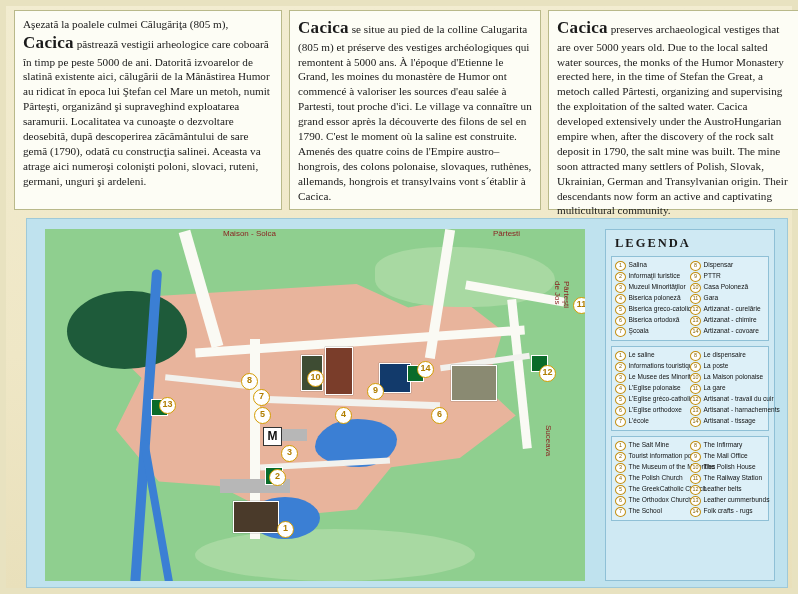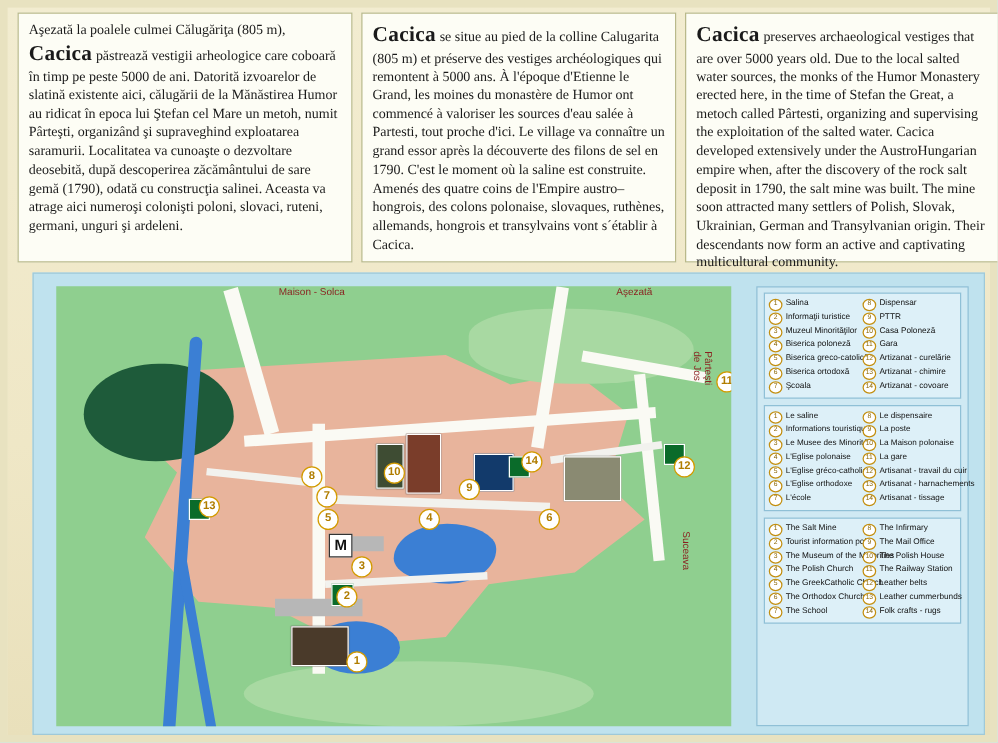--- a/index.html
+++ b/index.html
@@ -218,26 +218,27 @@
       <div class="marker" style="left:208px;top:160px;">7</div>
       <div class="marker" style="left:196px;top:144px;">8</div>
       <div class="marker" style="left:322px;top:154px;">9</div>
       <div class="marker" style="left:262px;top:141px;">10</div>
       <div class="marker" style="left:528px;top:68px;">11</div>
       <div class="marker" style="left:494px;top:136px;">12</div>
       <div class="marker" style="left:114px;top:168px;">13</div>
       <div class="marker" style="left:372px;top:132px;">14</div>
 
       <div class="labelroad" style="left:178px;top:0px;">Maison - Solca</div>
-      <div class="labelroad" style="left:448px;top:0px;">Aşezată</div>
+      <div class="labelroad" style="left:448px;top:0px;">Pârtesti</div>
       <div class="labelroad vert" style="left:526px;top:52px;">Pârteşti de Jos</div>
       <div class="labelroad vert" style="left:508px;top:196px;">Suceava</div>
     </div>
 
     <div class="legend">
+      <h3>LEGENDA</h3>
 
       <div class="legbox b1">
         <div class="legcols">
           <div class="legcol">
             <div class="legitem">
                 <span class="num">1</span>
                 <span>Salina</span>
               </div>
             <div class="legitem">
                 <span class="num">2</span>

